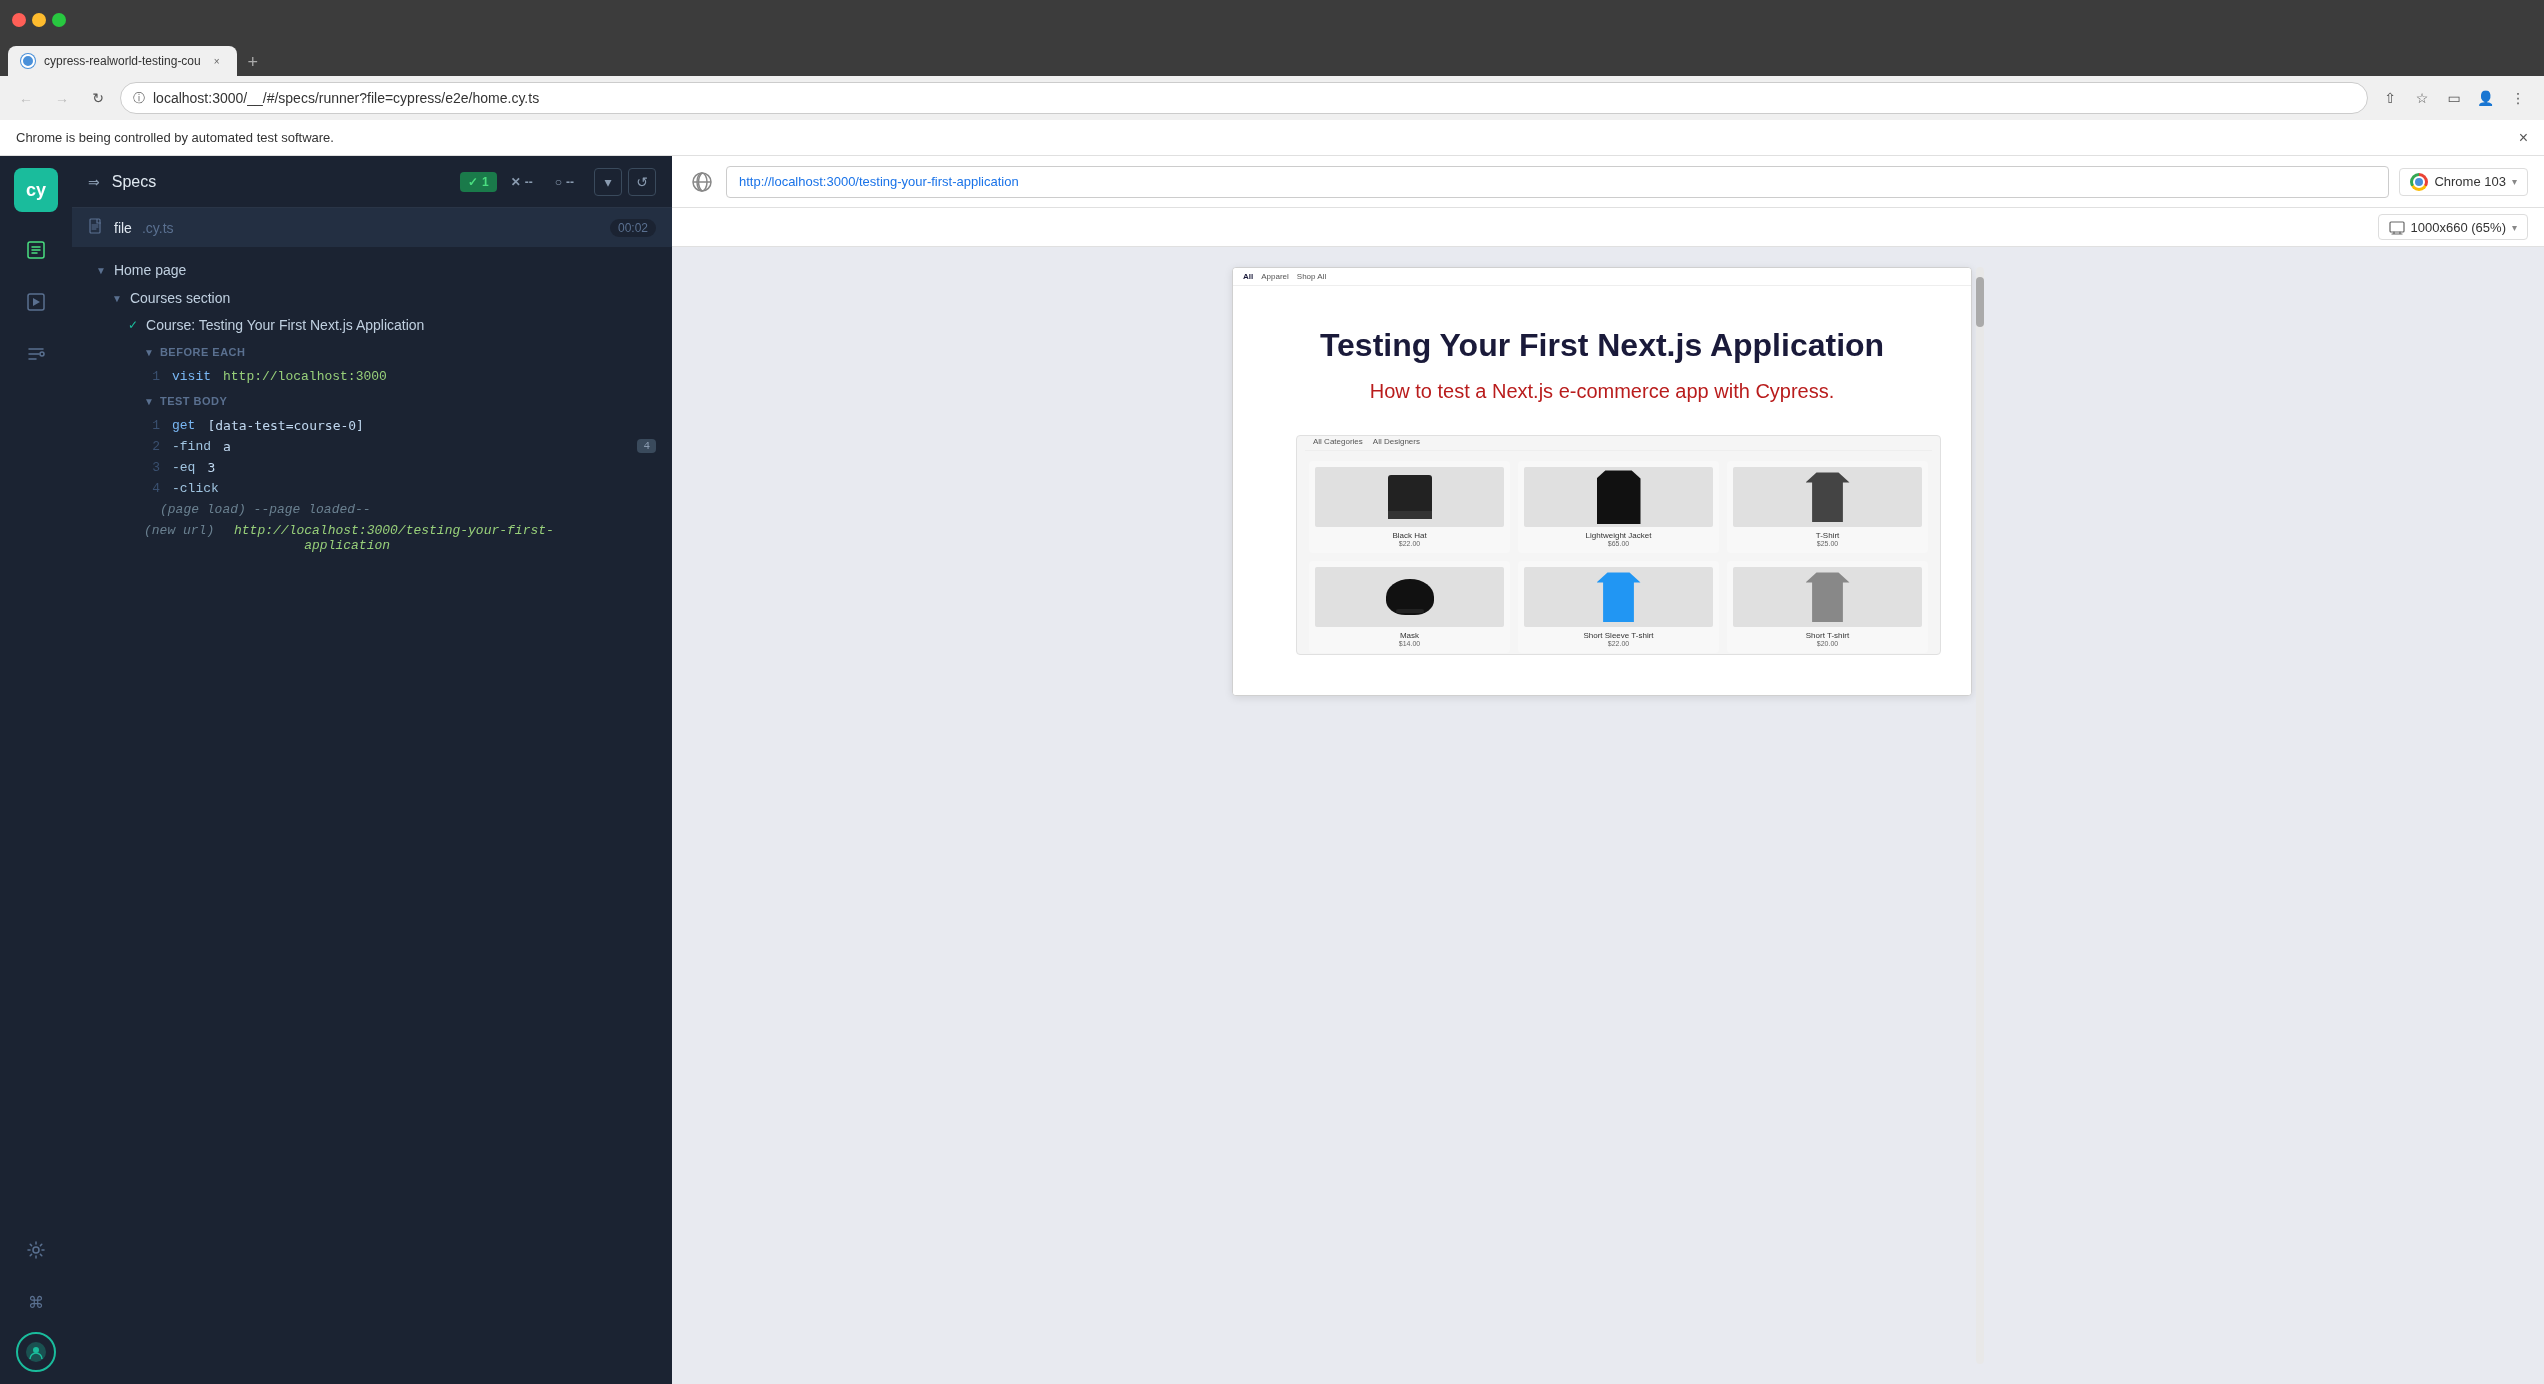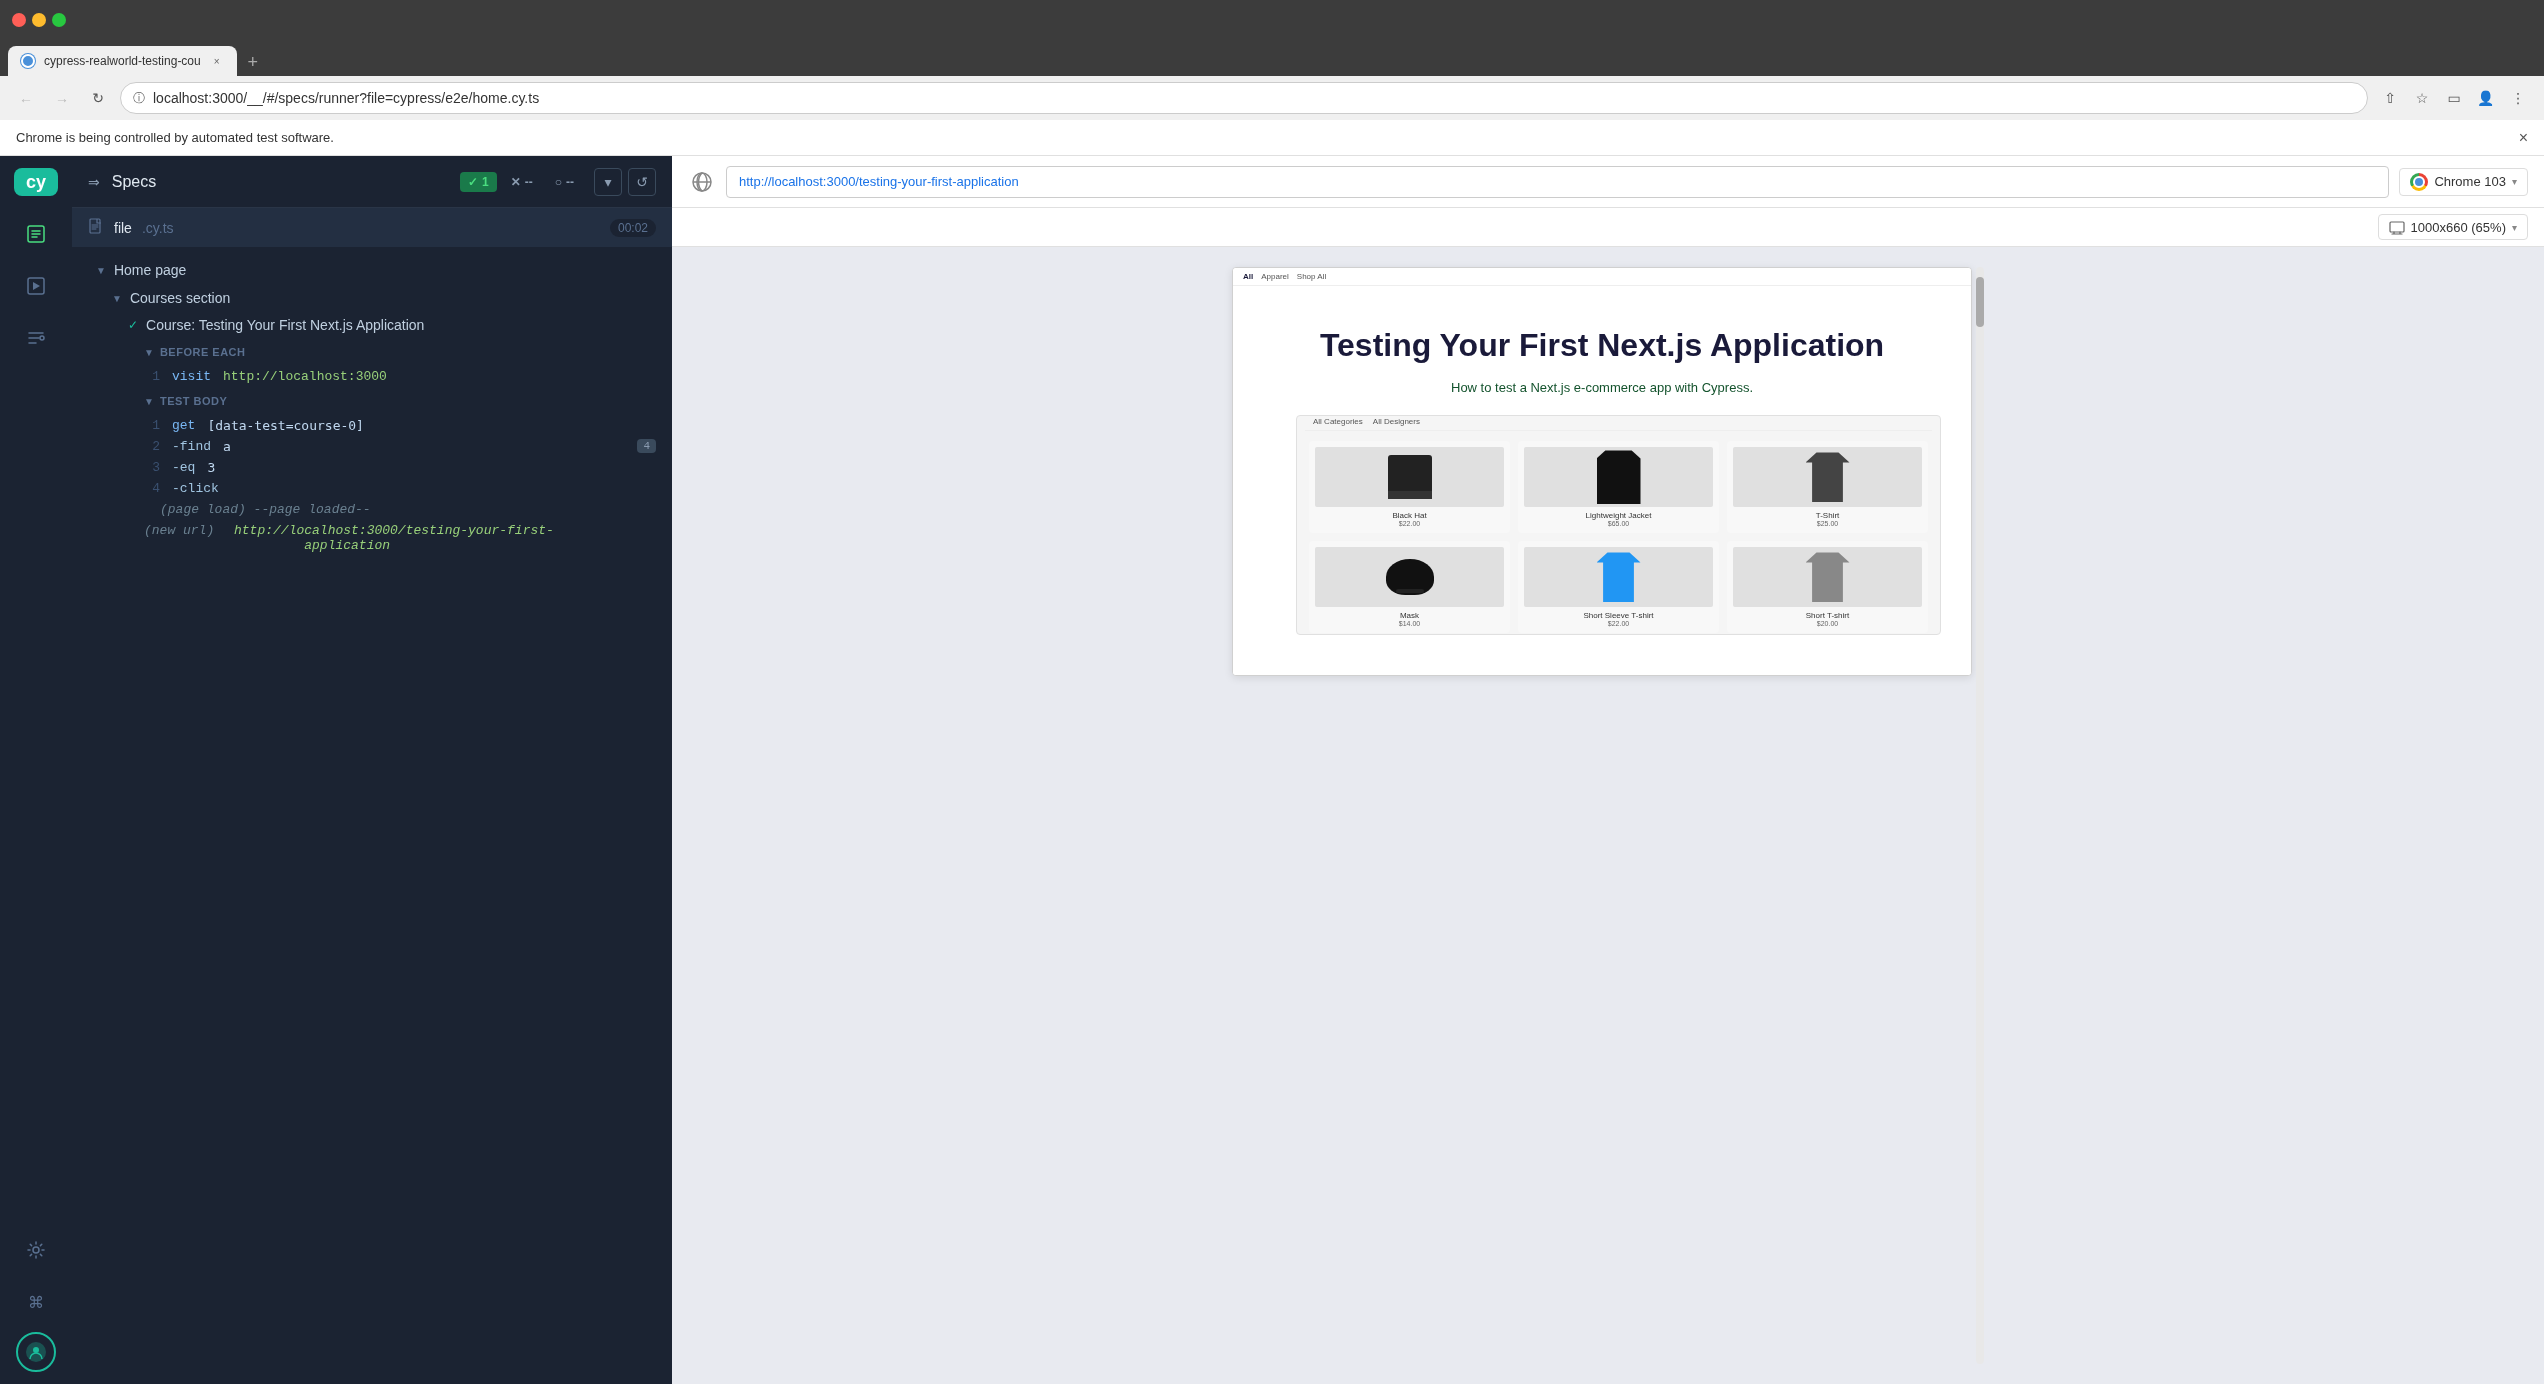--- a/index.html
+++ b/index.html
@@ -27,21 +27,21 @@
     .nav-action { width: 28px; height: 28px; display: flex; align-items: center; justify-content: center; color: #555; cursor: pointer; border-radius: 4px; font-size: 14px; }
     .notification-bar { background: white; height: 36px; display: flex; align-items: center; padding: 0 16px; justify-content: space-between; border-bottom: 1px solid #e0e0e0; }
     .notification-text { font-size: 13px; color: #333; }
     .notification-close { cursor: pointer; color: #555; font-size: 16px; }
 
     
     .main-content { display: flex; height: calc(100vh - 156px); }
 
     
     .cy-sidebar { width: 72px; background: #1b2332; display: flex; flex-direction: column; align-items: center; padding: 12px 0; gap: 8px; flex-shrink: 0; }
-    .cy-logo { width: 44px; height: 28px; border-radius: 8px; background: #1abc9c; display: flex; align-items: center; justify-content: center; margin-bottom: 8px; }
+    .cy-logo { width: 44px; height: 44px; border-radius: 8px; background: #1abc9c; display: flex; align-items: center; justify-content: center; margin-bottom: 8px; }
     .cy-logo-text { color: white; font-weight: bold; font-size: 18px; }
     .cy-nav-item { width: 44px; height: 44px; display: flex; align-items: center; justify-content: center; border-radius: 8px; cursor: pointer; color: #8a9bb0; font-size: 18px; }
     .cy-nav-item.active { color: #fff; }
     .cy-spacer { flex: 1; }
     .cy-bottom { display: flex; flex-direction: column; align-items: center; gap: 8px; }
     .cy-avatar { width: 40px; height: 40px; border-radius: 50%; border: 2px solid #1abc9c; background: #1b2332; display: flex; align-items: center; justify-content: center; overflow: hidden; }
 
     
     .test-runner { width: 600px; background: #1b2332; display: flex; flex-direction: column; flex-shrink: 0; }
     .tr-header { background: #1b2332; height: 52px; display: flex; align-items: center; padding: 0 16px; gap: 12px; border-bottom: 1px solid #2a3547; }
@@ -90,21 +90,21 @@
     .preview-url-bar { flex: 1; background: white; border: 1px solid #ccc; border-radius: 4px; height: 32px; display: flex; align-items: center; padding: 0 12px; }
     .preview-url-text { font-size: 13px; color: #1a73e8; }
     .preview-browser-badge { display: flex; align-items: center; gap: 6px; border: 1px solid #ddd; border-radius: 4px; padding: 4px 10px; cursor: pointer; color: #333; font-size: 13px; }
     .chrome-icon { width: 18px; height: 18px; border-radius: 50%; background: conic-gradient(#ea4335 0deg 120deg, #fbbc05 120deg 240deg, #34a853 240deg 360deg); position: relative; }
     .chrome-icon::after { content: ''; position: absolute; top: 50%; left: 50%; transform: translate(-50%, -50%); width: 8px; height: 8px; border-radius: 50%; background: #4a90d9; border: 2px solid white; }
     .preview-size-badge { display: flex; align-items: center; gap: 6px; border: 1px solid #ddd; border-radius: 4px; padding: 4px 10px; cursor: pointer; color: #333; font-size: 13px; margin-left: auto; }
     .preview-content { flex: 1; overflow: hidden; display: flex; align-items: flex-start; justify-content: center; padding: 20px; }
     .preview-iframe-container { background: white; border: 1px solid #d0d0d0; border-radius: 4px; width: 740px; overflow: hidden; box-shadow: 0 2px 8px rgba(0,0,0,0.1); }
     .course-preview { padding: 40px 30px; text-align: center; background: white; }
     .course-title { font-size: 32px; font-weight: 800; color: #1a1a3a; line-height: 1.2; margin-bottom: 16px; }
-    .course-subtitle { font-size: 13px; color: #14532d; margin-bottom: 20px; }
+    .course-subtitle { font-size: 20px; color: #b91c1c; margin-bottom: 32px; }
     .course-image-mock { background: #f5f5f5; border: 1px solid #e0e0e0; border-radius: 4px; height: 220px; display: flex; align-items: center; justify-content: center; overflow: hidden; margin-left: 33px; }
     .shop-item { background: #f8f8f8; border-radius: 4px; padding: 6px; text-align: center; }
     .shop-item-img { width: 100%; height: 60px; background: #e0e0e0; border-radius: 2px; margin-bottom: 4px; display: flex; align-items: center; justify-content: center; overflow: hidden; }
     .shop-item-name { font-size: 8px; color: #333; font-weight: 500; }
     .shop-item-price { font-size: 7px; color: #666; }
     .shop-nav { background: white; padding: 4px 10px; display: flex; gap: 8px; align-items: center; border-bottom: 1px solid #eee; font-size: 8px; color: #555; }
 
     
     .dropdown-arrow { font-size: 10px; color: #888; }
   </style>

